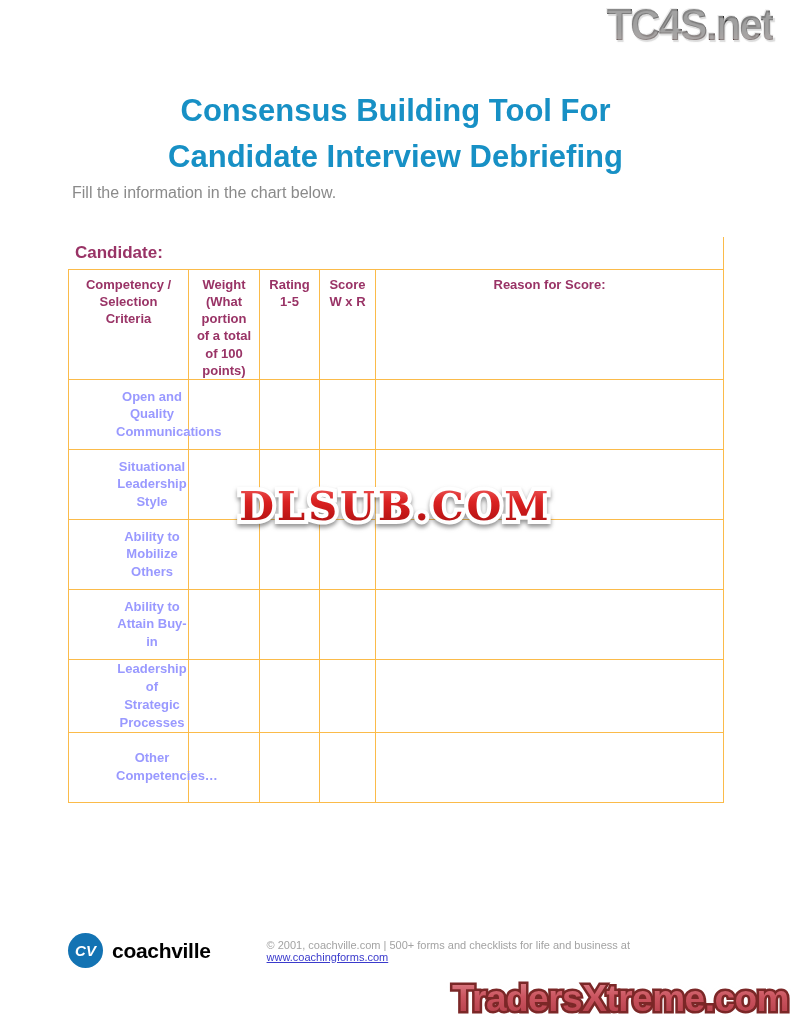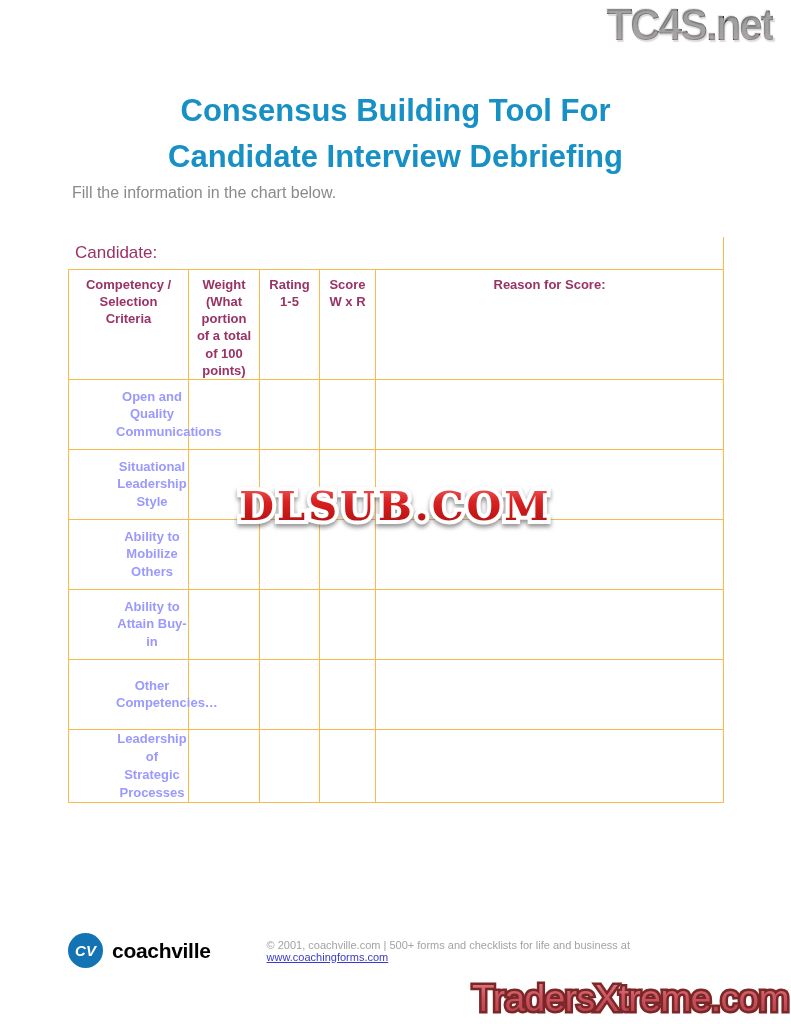--- a/index.html
+++ b/index.html
@@ -29,21 +29,21 @@
 
   .instruction {
     position:absolute; top:184px; left:72px;
     font-size:16px; color:#8a8a8a;
   }
 
   
   .form-wrap { position:absolute; top:237px; left:68px; width:656px; }
   .candidate-row {
     height:32px; border-right:1px solid var(--table-border,#fbbb4a);
-    color:var(--header-text,#993366); font-weight:normal; font-size:17px;
+    color:var(--header-text,#993366); font-weight:bold; font-size:17px;
     padding:6px 16px 0 7px;
   }
   table { border-collapse:collapse; table-layout:fixed; width:655px; }
   th, td { border:1px solid var(--table-border,#fbbb4a); }
   thead th {
     color:var(--header-text,#993366); font-size:13px; font-weight:bold;
     vertical-align:top; padding-top:6px; white-space:pre-line;
     line-height:1.32; height:104px;
   }
   tbody th {
@@ -89,21 +89,21 @@
     background:var(--logo-blue,#1373b3); color:#fff;
     display:flex; align-items:center; justify-content:center;
     font-weight:bold; font-style:italic; font-size:15px;
   }
   .logo-text { font-size:21px; font-weight:bold; color:#000; letter-spacing:-.3px; }
   .copyright { margin-left:56px; font-size:11px; color:#a3a3a3; }
   .copyright a { color:#3a3acc; text-decoration:underline; }
 
   
   .wm-bottom { position:absolute; top:978px; right:2px; z-index:6; pointer-events:none; }
-  .tx { position:relative; font-weight:normal; font-size:37px; letter-spacing:-.5px; }
+  .tx { position:relative; font-weight:bold; font-size:37px; letter-spacing:-.5px; }
   .tx .glow {
     position:absolute; left:0; top:0; color:#fff;
     -webkit-text-stroke:11px rgba(255,255,255,.95);
     text-shadow:0 0 5px rgba(150,150,150,.8);
   }
   .tx .outline { position:absolute; left:0; top:0; color:#7b2727; -webkit-text-stroke:5px #7b2727; }
   .tx .fill {
     position:relative;
     background:linear-gradient(180deg,#e0858c 0%,#cb5560 45%,#b23c47 100%);
     -webkit-background-clip:text; background-clip:text; color:transparent;
@@ -179,31 +179,31 @@
         </tr>
         <tr>
           <th>Ability to
 Attain Buy-in</th>
           <td></td>
           <td></td>
           <td></td>
           <td></td>
         </tr>
         <tr>
-          <th>Other
-Competencies…</th>
-          <td></td>
-          <td></td>
-          <td></td>
-          <td></td>
-        </tr>
-        <tr>
           <th>Leadership of
 Strategic
 Processes</th>
+          <td></td>
+          <td></td>
+          <td></td>
+          <td></td>
+        </tr>
+        <tr>
+          <th>Other
+Competencies…</th>
           <td></td>
           <td></td>
           <td></td>
           <td></td>
         </tr>
       </tbody>
     </table>
   </div>
 
   <div class="wm-center">

